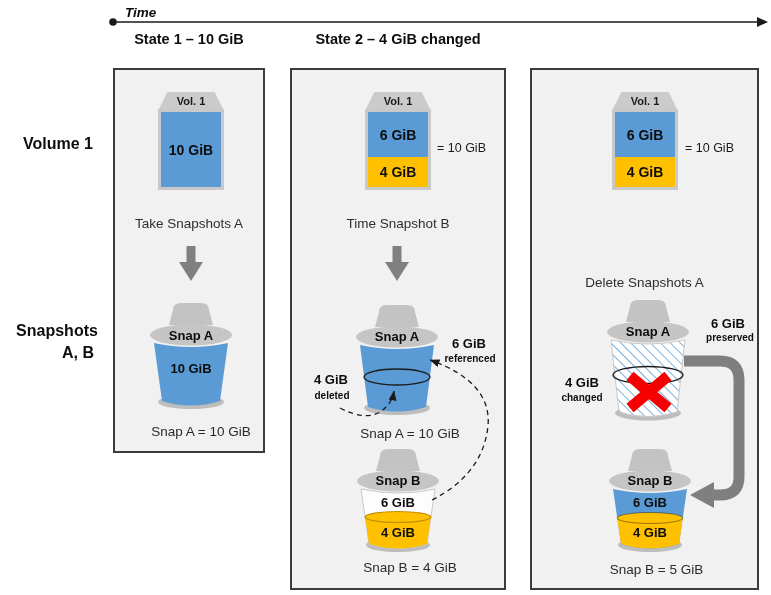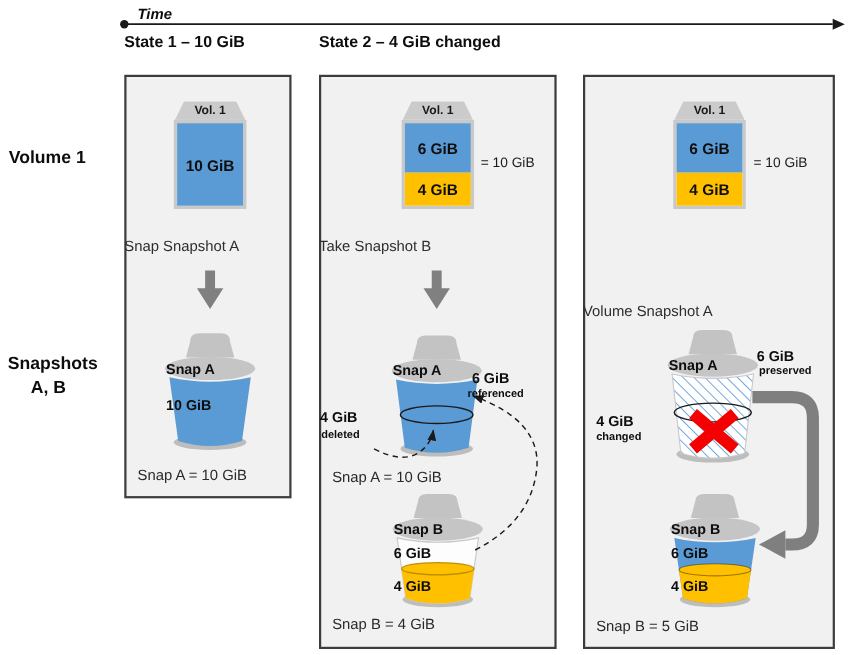--- a/index.html
+++ b/index.html
@@ -1,20 +1,20 @@
 <!DOCTYPE html>
 <html><head>
 <meta charset="utf-8">
 <style>
   html,body{margin:0;padding:0;background:#fff;}
   .canvas{position:relative;width:771px;height:595px;background:#fff;
           font-family:"Liberation Sans",sans-serif;color:#111;overflow:hidden;}
   .panel{position:absolute;background:#F1F1F1;border:2px solid #3C3C3C;box-sizing:border-box;z-index:1;}
   .lbl{position:absolute;z-index:4;}
-  .ctr{text-align:left;}
+  .ctr{text-align:center;}
   .hdr{font-weight:bold;font-size:14.5px;color:#0d0d0d;}
   .rowlbl{font-weight:bold;font-size:16px;color:#0d0d0d;}
   .time{font-weight:bold;font-style:italic;font-size:13.5px;color:#0d0d0d;}
   .action{font-size:13.5px;color:#2e2e2e;}
   .caption{font-size:13.5px;color:#2a2a2a;padding-left:12px;}
   .bucketname{font-weight:bold;font-size:13px;color:#0d0d0d;}
   .seglbl{font-weight:bold;font-size:13px;color:#0d0d0d;}
   .annval{font-weight:bold;font-size:13px;color:#0d0d0d;}
   .annword{font-weight:bold;font-size:10px;color:#0d0d0d;}
   .total{font-size:12.5px;color:#1a1a1a;}
@@ -128,23 +128,23 @@
   </div>
   <div class="lbl total" style="left:437px;top:141px;">= 10 GiB</div>
 
   <div class="vol-tab" style="left:613px;top:92px;">Vol. 1</div>
   <div class="vol-rect" style="left:612px;top:109px;">
     <div class="vol-seg" style="height:45px;background:#5B9BD5;">6 GiB</div>
     <div class="vol-seg" style="height:30px;background:#FFC000;">4 GiB</div>
   </div>
   <div class="lbl total" style="left:685px;top:141px;">= 10 GiB</div>
 
-  <div class="lbl action ctr" style="left:113px;top:216px;width:152px;">Snap Snapshot A</div>
-  <div class="lbl action ctr" style="left:290px;top:216px;width:216px;">Take Snapshot B</div>
-  <div class="lbl action ctr" style="left:530px;top:275px;width:229px;">Volume Snapshot A</div>
+  <div class="lbl action ctr" style="left:113px;top:216px;width:152px;">Take Snapshots A</div>
+  <div class="lbl action ctr" style="left:290px;top:216px;width:216px;">Time Snapshot B</div>
+  <div class="lbl action ctr" style="left:530px;top:275px;width:229px;">Delete Snapshots A</div>
 
   <div class="lbl bucketname ctr" style="left:151px;top:328px;width:80px;">Snap A</div>
   <div class="lbl seglbl ctr" style="left:151px;top:361px;width:80px;">10 GiB</div>
   <div class="lbl caption ctr" style="left:113px;top:424px;width:152px;">Snap A = 10 GiB</div>
 
   <div class="lbl bucketname ctr" style="left:357px;top:329px;width:80px;">Snap A</div>
   <div class="lbl caption ctr" style="left:290px;top:426px;width:216px;">Snap A = 10 GiB</div>
 
   <div class="lbl bucketname ctr" style="left:358px;top:473px;width:80px;">Snap B</div>
   <div class="lbl seglbl ctr" style="left:358px;top:495px;width:80px;">6 GiB</div>

